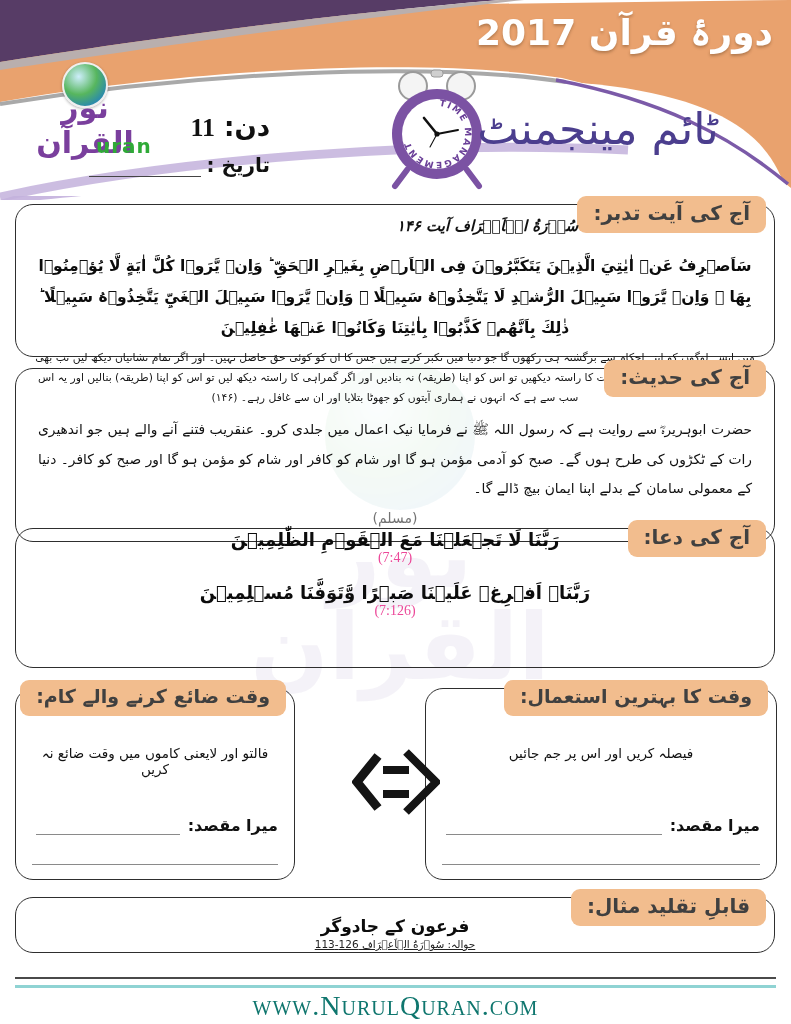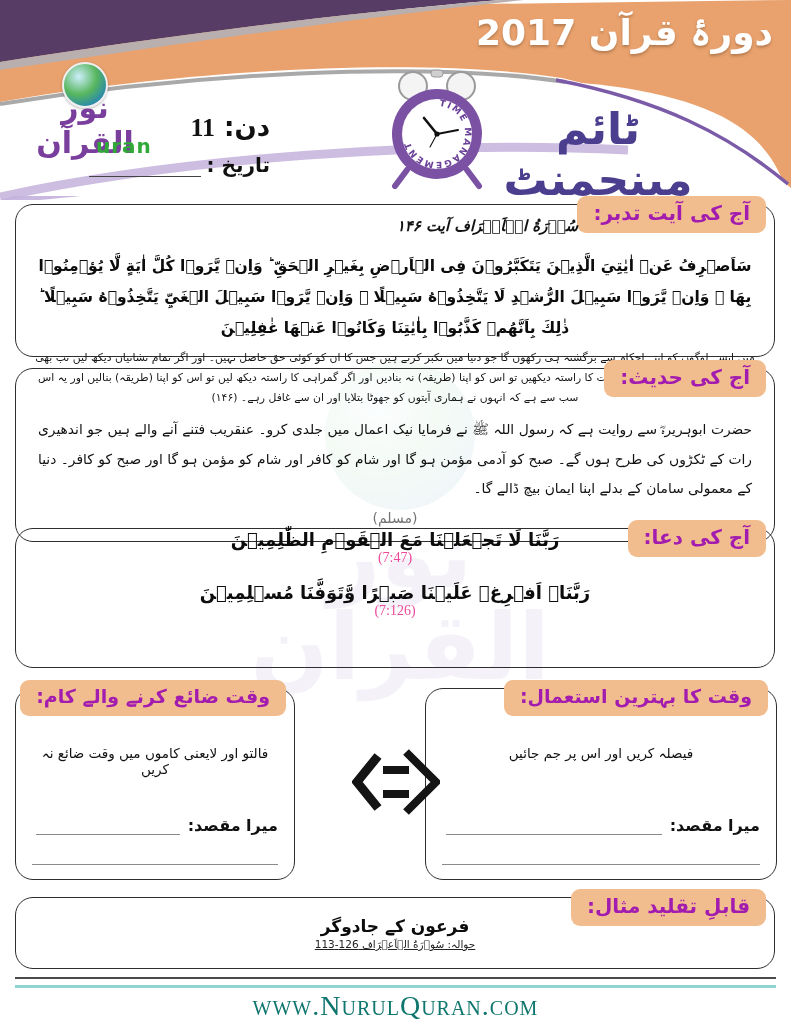--- a/index.html
+++ b/index.html
@@ -17,34 +17,34 @@
   .logo-urdu { position:absolute; left:0px; top:30px; width:150px; font-size:30px; font-weight:bold; color:#7a3f9d; direction:rtl; text-align:center; }
   .logo-latin { position:absolute; left:86px; top:74px; font-size:20px; font-weight:bold; color:#2faa37; letter-spacing:1px; }
 
   .daydate { position:absolute; left:85px; top:112px; width:185px; direction:rtl; }
   .day-row { font-size:26px; font-weight:bold; color:#111; }
   .day-row .num { font-family:"Liberation Serif", serif; }
   .date-row { display:flex; direction:rtl; align-items:flex-end; margin-top:10px; font-size:20px; font-weight:bold; color:#111; }
   .date-blank { width:112px; height:20px; border-bottom:1.6px solid #444; margin-right:6px; }
 
   .clock-wrap { position:absolute; left:384px; top:68px; width:106px; height:124px; }
-  .banner-title { position:absolute; left:468px; top:104px; width:260px; font-size:44px; font-weight:bold; color:#4b3e8e; direction:rtl; text-align:center; line-height:1.15; }
+  .banner-title { position:absolute; left:468px; top:104px; width:260px; font-size:44px; font-weight:normal; color:#4b3e8e; direction:rtl; text-align:center; line-height:1.15; }
 
   
   .box { position:absolute; border:1.8px solid #2e2e2e; border-radius:18px; background:transparent; }
   .tab { position:absolute; top:-9px; right:8px; background:#f2bd8e; border-radius:9px; padding:4px 16px 7px;
-         font-size:20px; font-weight:bold; color:#a21caf; direction:rtl; white-space:nowrap; line-height:1.3; }
+         font-size:20px; font-weight:bold; color:#404040; direction:rtl; white-space:nowrap; line-height:1.3; }
   .tab.small { font-size:19px; }
 
   #box-ayat   { left:15px; top:204px; width:760px; height:153px; }
   #box-hadith { left:15px; top:368px; width:760px; height:174px; }
   #box-dua    { left:15px; top:528px; width:760px; height:140px; }
   #box-best   { left:425px; top:688px; width:352px; height:192px; }
   #box-waste  { left:15px;  top:688px; width:280px; height:192px; }
-  #box-example{ left:15px; top:897px; width:760px; height:72px; }
+  #box-example{ left:15px; top:897px; width:760px; height:56px; }
 
   .surah-ref { position:absolute; top:12px; right:196px; font-size:15px; font-weight:bold; direction:rtl; color:#111;font-style:italic; }
   .arabic-verse { margin-top:46px; padding:0 16px; text-align:center; direction:rtl; font-size:15.5px; line-height:2.0; color:#0c0c0c; font-weight:bold; }
   .translation { margin-top:4px; padding:0 14px; text-align:center; direction:rtl; font-size:10.8px; line-height:1.85; color:#161616; }
 
   .hadith-text { margin-top:46px; padding:0 22px; direction:rtl; text-align:justify; font-size:13.8px; line-height:2.15; color:#111; }
   .hadith-src { text-align:center; font-size:14px; margin-top:6px; direction:rtl; color:#737373; }
 
   .dua-block { text-align:center; direction:rtl; font-size:18px; font-weight:bold; color:#0c0c0c; }
   .dua-block:first-of-type { margin-top:24px; }

